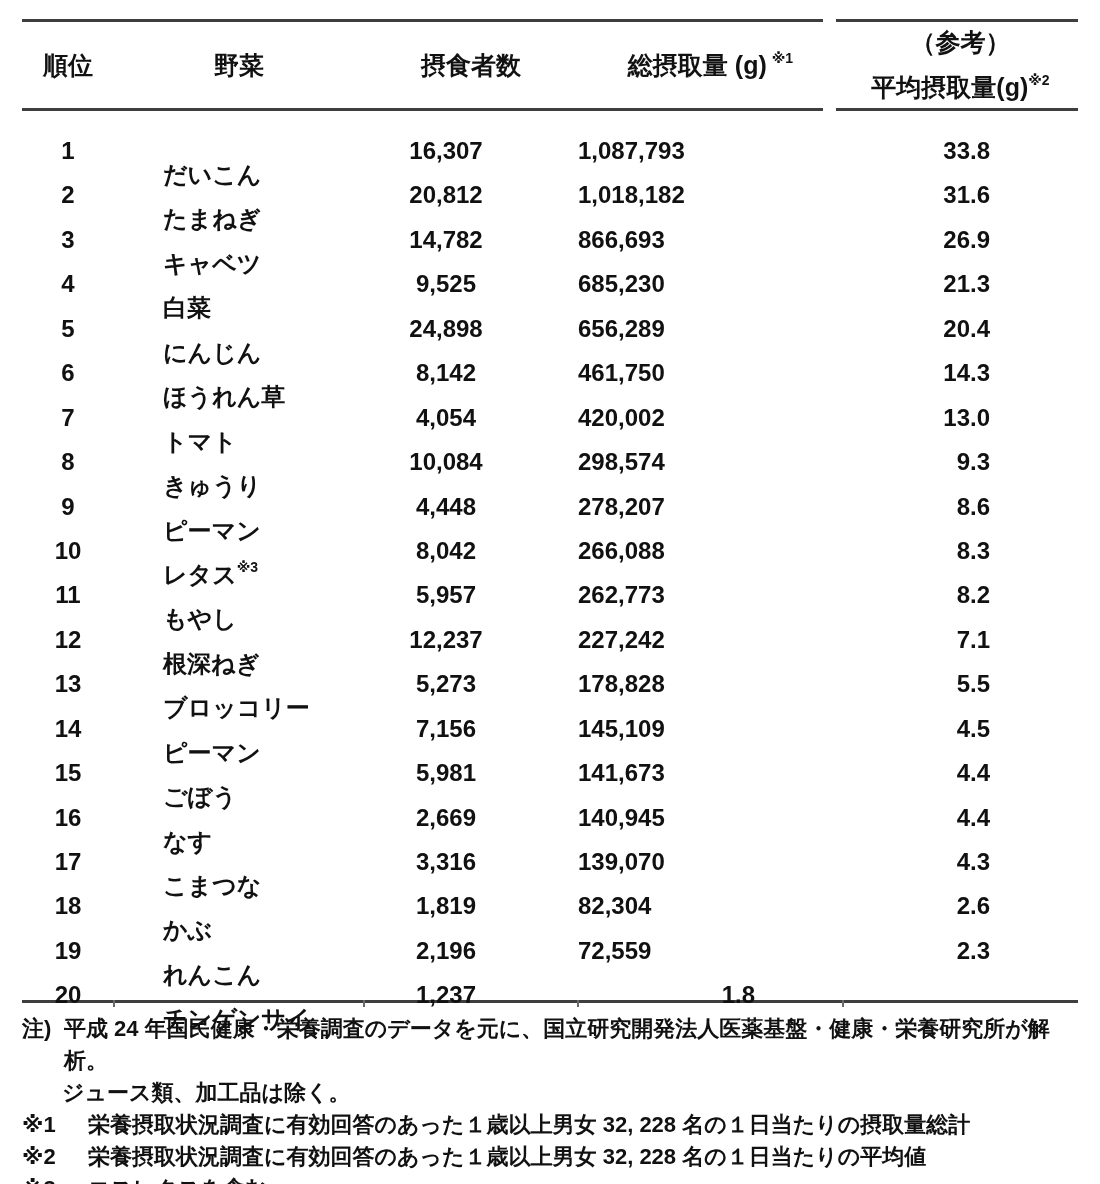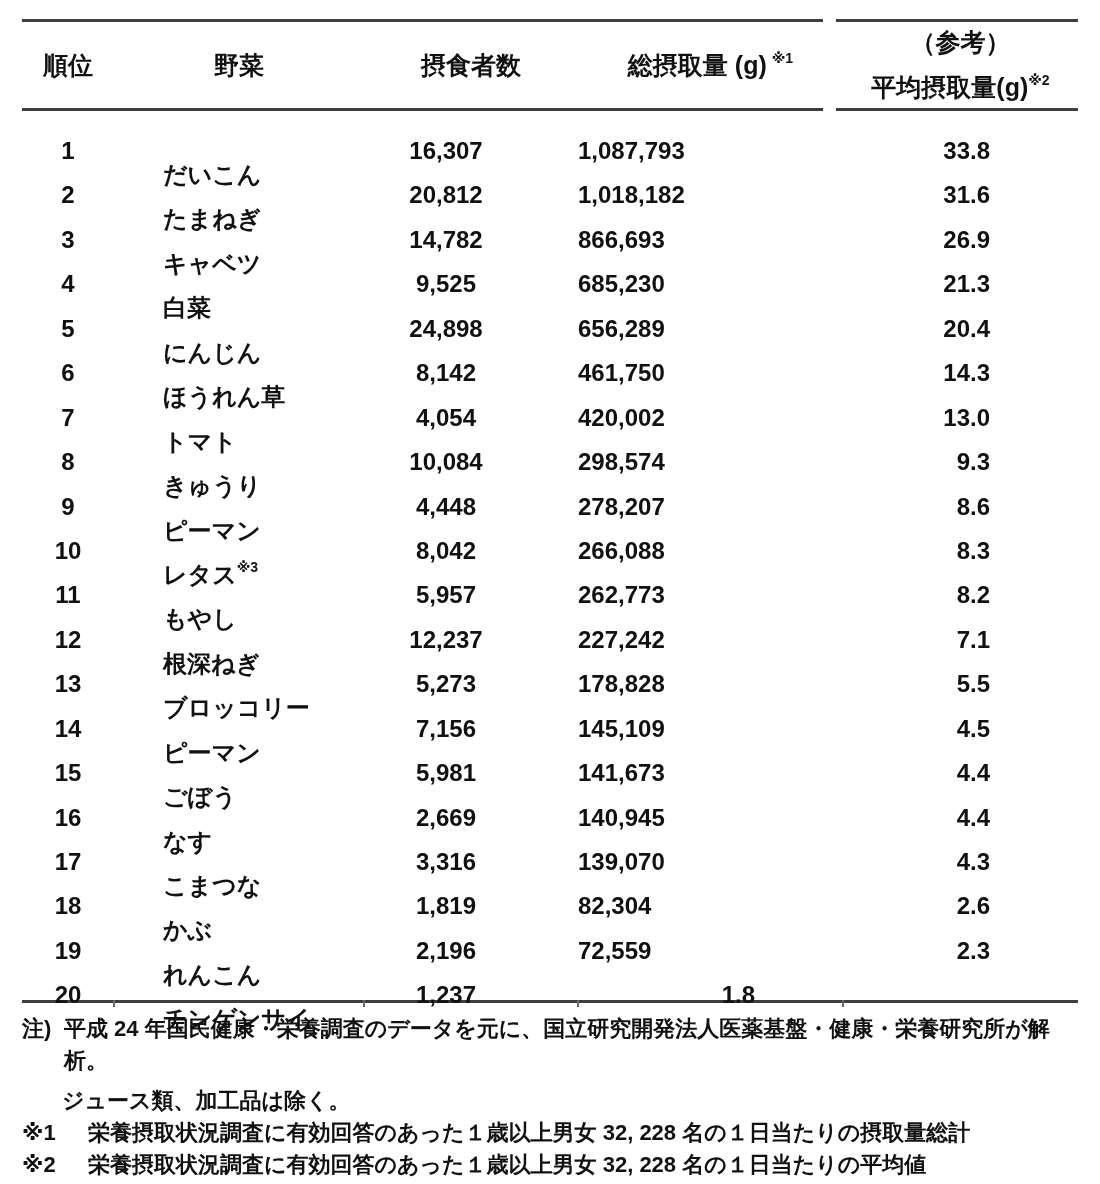--- a/index.html
+++ b/index.html
@@ -71,21 +71,21 @@
   
   .notes {
     margin: 10px 0 0 22px;
     width: 1066px;
     font-size: 22px;
     line-height: 32px;
   }
   .note-line { display: flex; }
   .note-marker { flex: 0 0 66px; }
   .note-0 .note-marker { flex-basis: 42px; }
-  .note-1 { padding-left: 40px; margin-top: 8px; }
+  .note-1 { padding-left: 40px; }
 </style>
 </head>
 <body>
 
 <div class="page">
 
   <div class="table-wrap">
 
     <div class="thead">
       <div class="th th-rank">順位</div>

